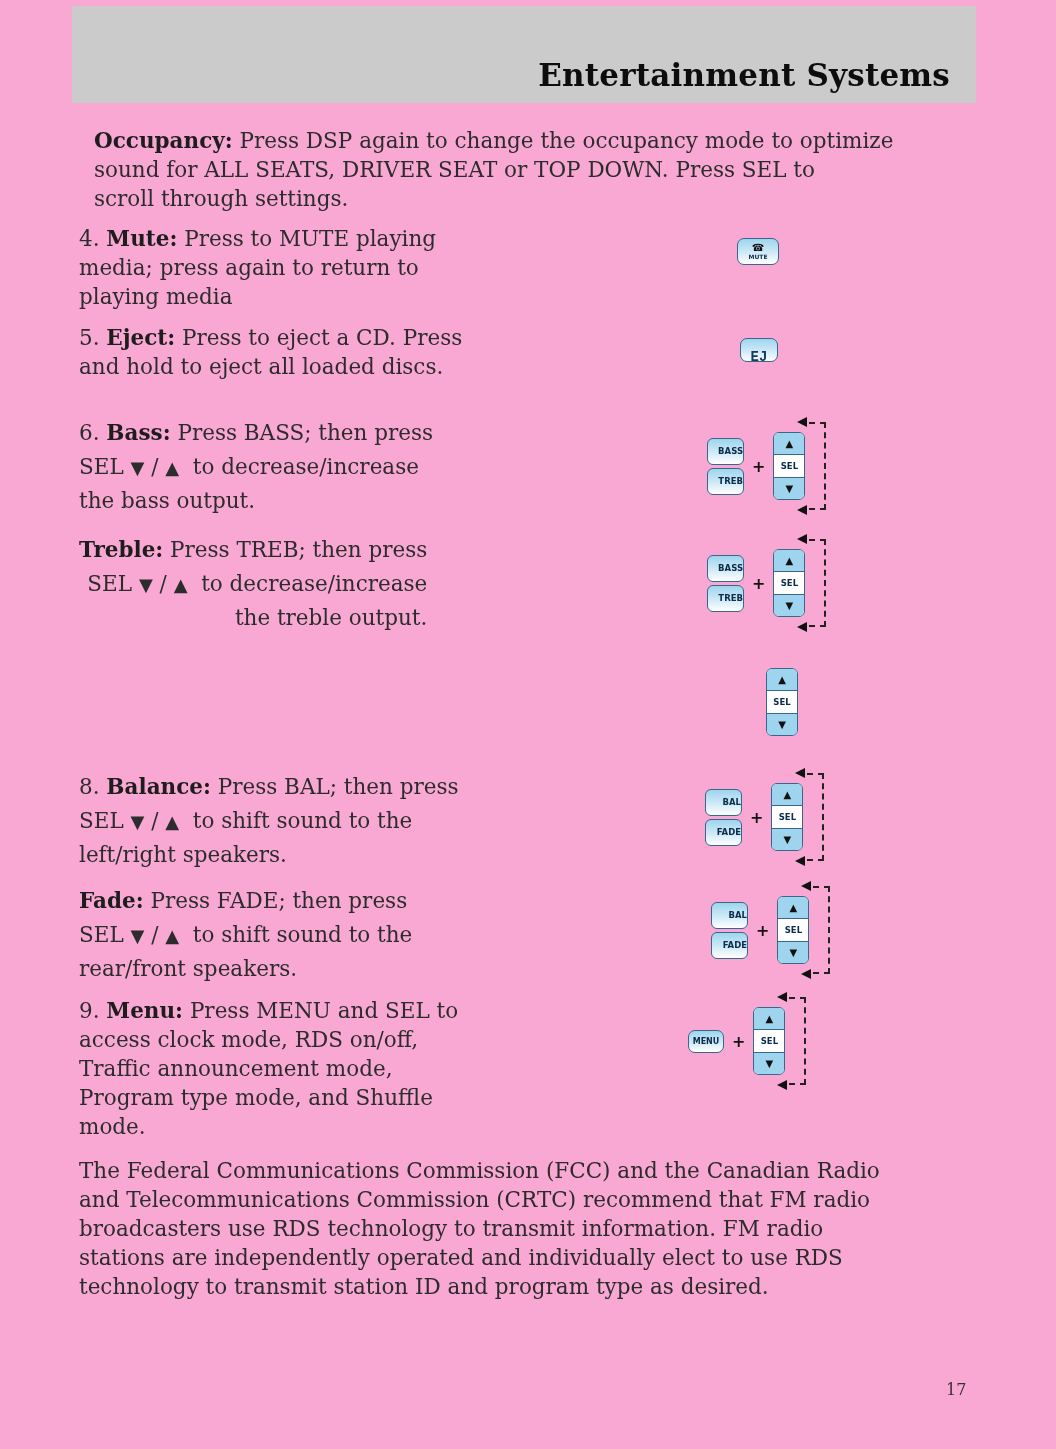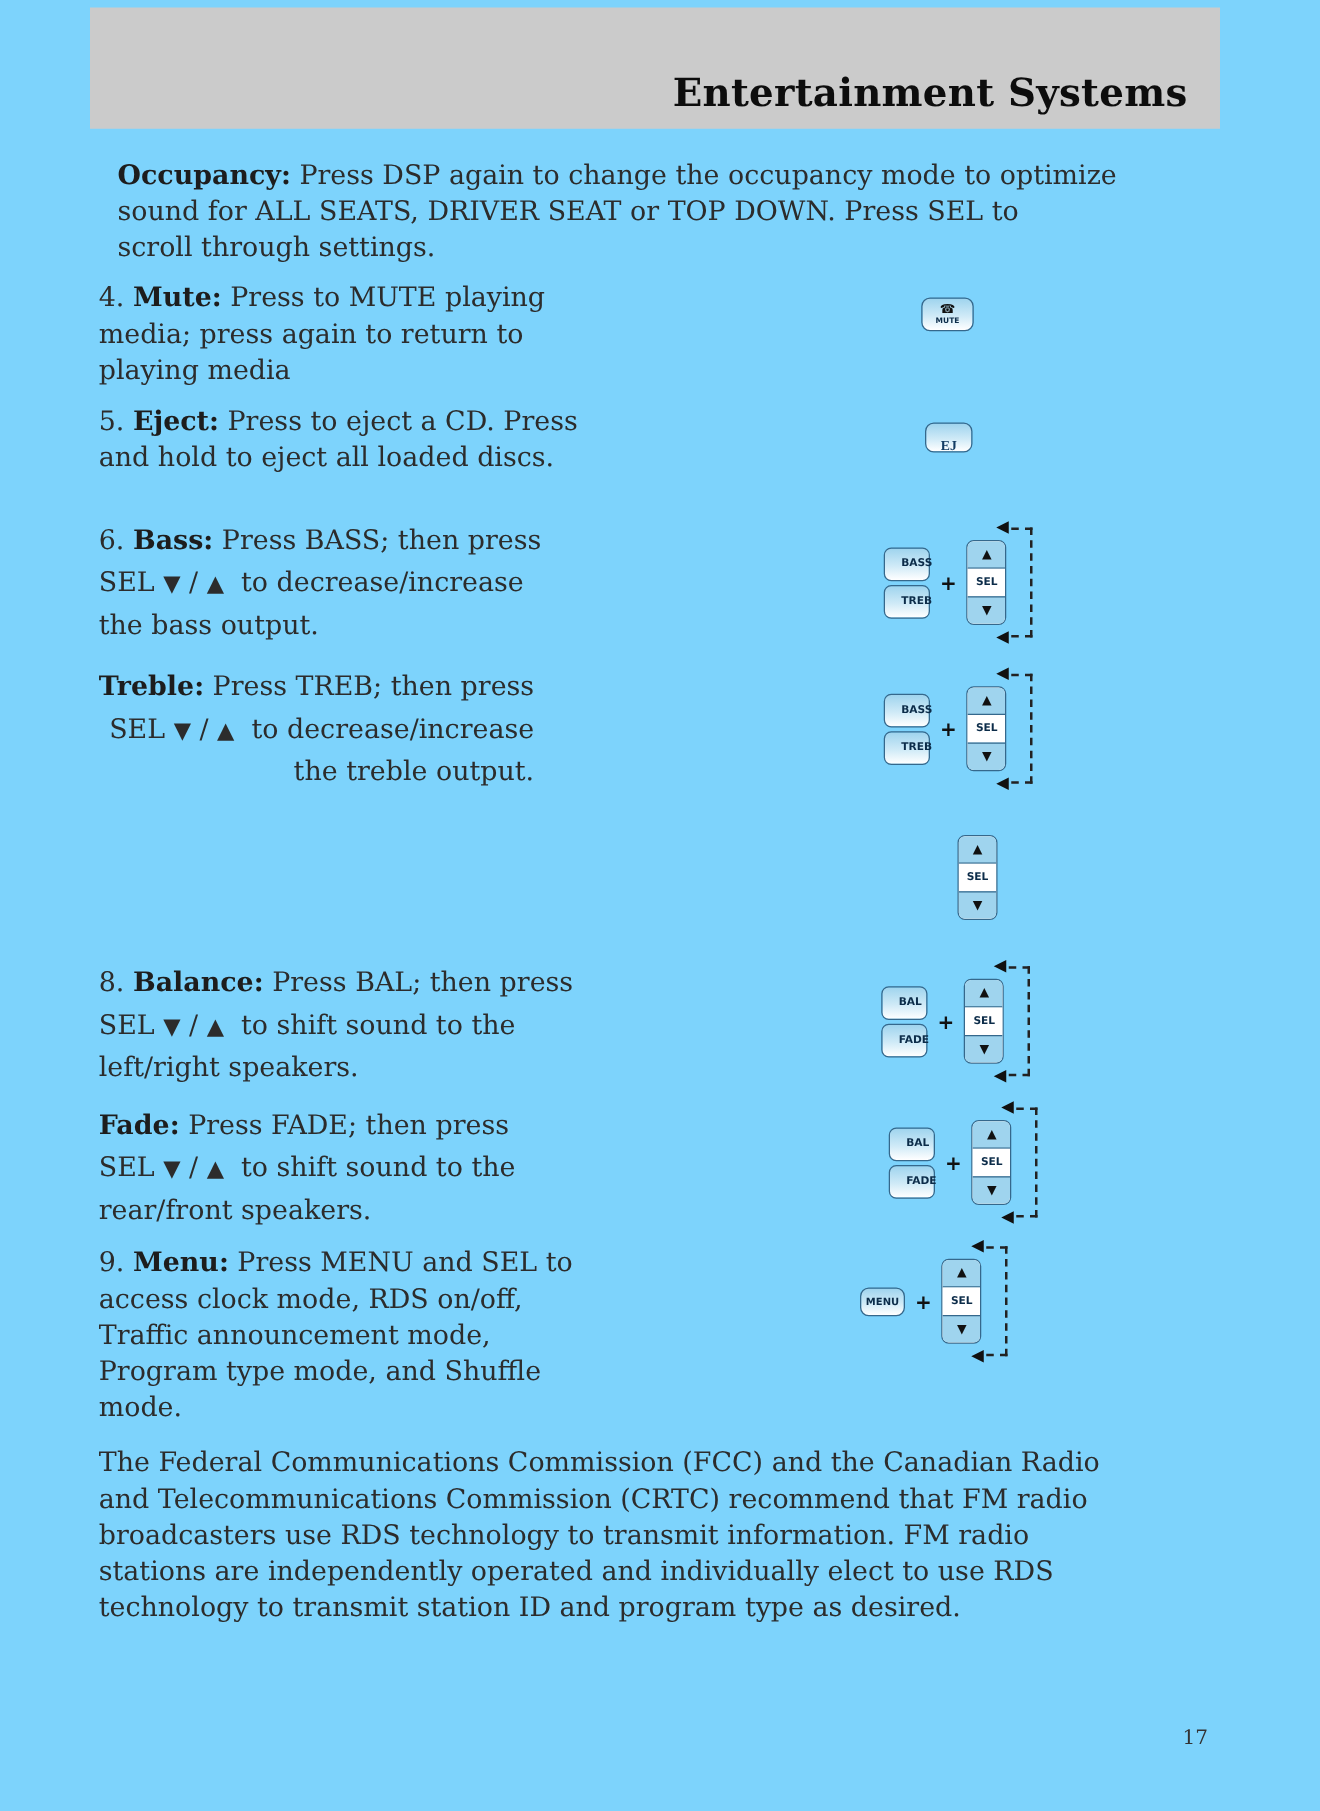--- a/index.html
+++ b/index.html
@@ -1,37 +1,37 @@
 <!DOCTYPE html>
 <html><head>
 <meta charset="utf-8">
 <style>
   * { margin:0; padding:0; box-sizing:border-box; }
   html,body { background:#ffffff; }
   .page {
-    position:relative; width:1056px; height:1449px; background:#7dd3fc;
+    position:relative; width:1056px; height:1449px; background:#f9a8d4;
     font-family:"DejaVu Serif","Liberation Serif",serif; color:#2c2c2c; overflow:hidden;
   }
   .header-bar {
     position:absolute; left:72px; top:6px; width:904px; height:97px;
     background:#cbcbcb; display:flex; align-items:flex-end; justify-content:flex-end;
     padding:0 26px 10px 0;
   }
   .header-title { font-size:31px; font-weight:bold; color:#0d0d0d; letter-spacing:.2px; }
   .para { position:absolute; white-space:pre-wrap; font-size:21.5px; line-height:29px; }
   .para.tall { line-height:33.5px; }
   .para b { font-weight:bold; color:#1d1d1d; }
   .tri { font-family:"DejaVu Sans","Liberation Sans",sans-serif; font-size:18px; }
   .diagram { position:absolute; display:flex; align-items:center; }
   .btn-col { display:flex; flex-direction:column; gap:3px; }
   .sbtn {
     width:37px; height:27px; border:1.5px solid #35688c; border-radius:6px;
     background:linear-gradient(180deg,#9fd4ee 0%,#cfeaf7 55%,#ffffff 100%);
-    display:flex; align-items:center; justify-content:flex-start;
-    font-family:"DejaVu Sans","Liberation Sans",sans-serif; font-size:8.5px; font-weight:bold; color:#0c2c49;padding-left:13px;
+    display:flex; align-items:center; justify-content:flex-end;
+    font-family:"DejaVu Sans","Liberation Sans",sans-serif; font-size:8.5px; font-weight:bold; color:#0c2c49;
   }
   .plus { font-family:"DejaVu Sans","Liberation Sans",sans-serif; font-size:16px; font-weight:bold; color:#111; margin:0 8px; }
   .sel-stack {
     width:32px; border:1.5px solid #35688c; border-radius:6px; overflow:hidden;
     display:flex; flex-direction:column; background:#fff; flex:0 0 auto;
   }
   .sel-cell { height:22px; display:flex; align-items:center; justify-content:center;
     font-family:"DejaVu Sans","Liberation Sans",sans-serif; font-weight:bold; }
   .sel-cell.top { background:#9fd4ee; border-bottom:1px solid #35688c; font-size:10px; color:#111; }
   .sel-cell.mid { background:#ffffff; font-size:8.5px; color:#0c2c49; }
@@ -43,21 +43,21 @@
   .ar.top { top:-7px; } .ar.bot { bottom:-7px; }
   .wbtn {
     border:1.5px solid #35688c; border-radius:7px;
     background:linear-gradient(180deg,#9fd4ee 0%,#cfeaf7 55%,#ffffff 100%);
     display:flex; flex-direction:column; align-items:center; justify-content:center;
   }
   .wbtn.mute { width:42px; height:27px; gap:0; }
   .phone-glyph { font-family:"DejaVu Sans","Liberation Sans",sans-serif; font-size:10px; line-height:10px; color:#111; }
   .wbtn-label { font-family:"DejaVu Sans","Liberation Sans",sans-serif; font-size:6px; font-weight:bold; color:#0c2c49; line-height:7px; }
   .wbtn.ej { width:38px; height:24px; }
-  .ej-label { font-family:Liberation Serif, serif; font-size:11px; font-weight:bold; color:#123c63;margin-top:14px; }
+  .ej-label { font-family:Liberation Mono, monospace; font-size:14px; font-weight:bold; color:#123c63;margin-top:14px; }
   .wbtn.menu { width:36px; height:23px; }
   .menu-label { font-family:"DejaVu Sans","Liberation Sans",sans-serif; font-size:8px; font-weight:bold; color:#0c2c49; }
   .page-number { position:absolute; font-size:16px; color:#333; }
 </style>
 </head>
 <body>
 
 <div class="page">
 
   <div class="header-bar">

